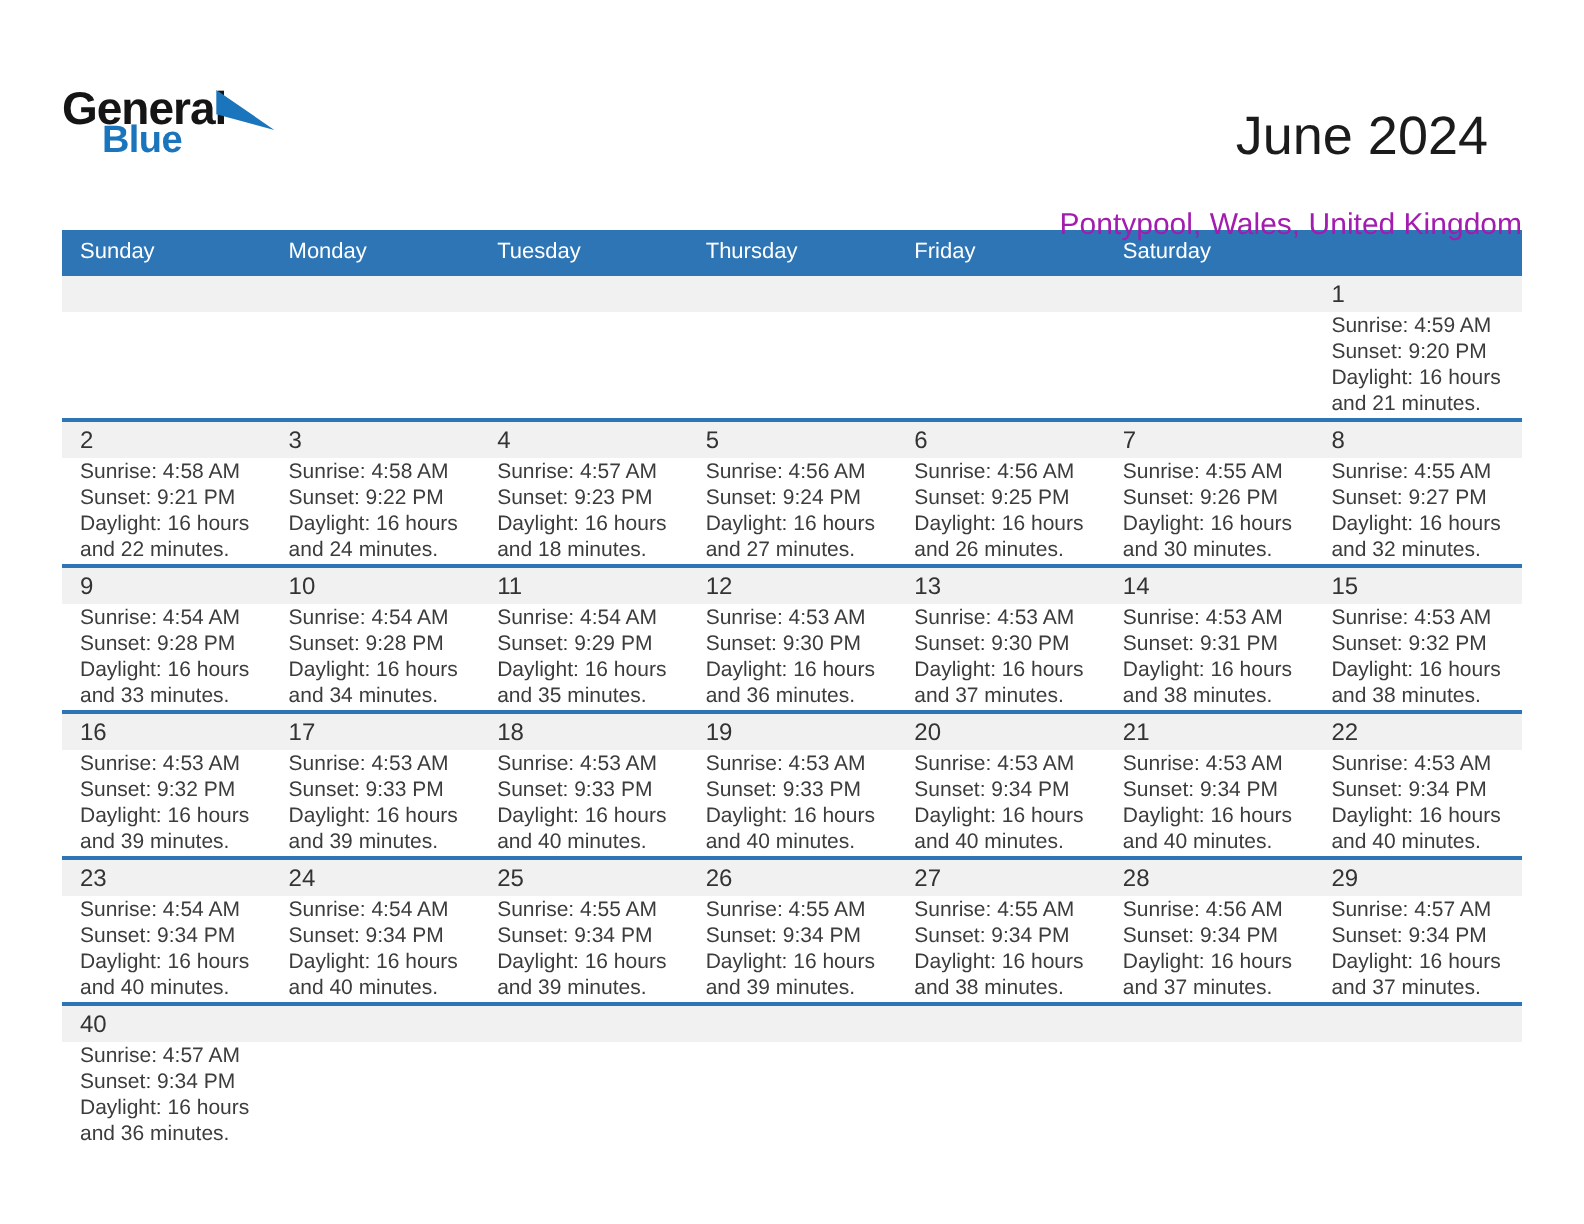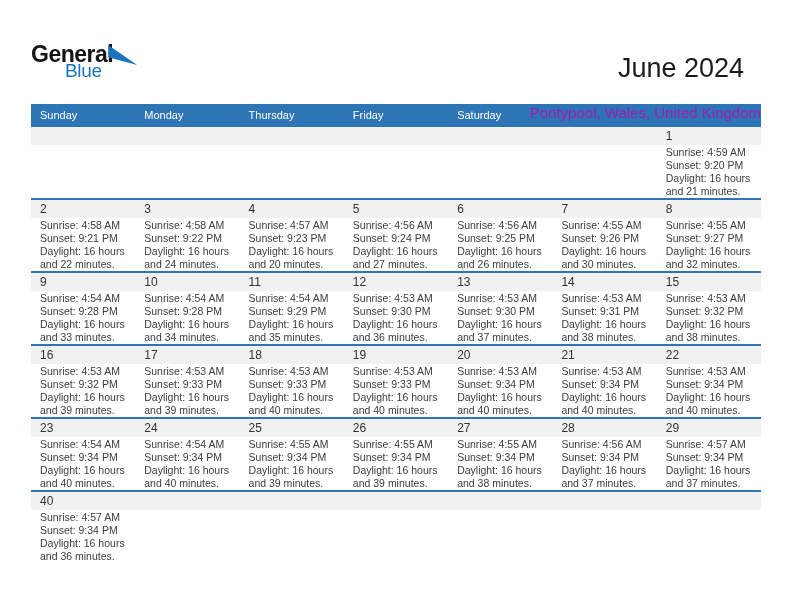--- a/index.html
+++ b/index.html
@@ -17,31 +17,31 @@
   .logo-row { display: flex; align-items: flex-start; }
   .logo-general {
     font-size: 23px; font-weight: 700; color: #151515; letter-spacing: -0.5px; line-height: 24px;
   }
   .logo-triangle {
     width: 29px; height: 21px; background: var(--logo-blue);
     clip-path: polygon(0 0, 0 58%, 100% 95%);
     margin-left: -5px; margin-top: 3px;
   }
   .logo-blue {
-    display: block; font-size: 19px; font-weight: 400; color: var(--logo-blue);
-    margin-top: -5px; margin-left: 34px; line-height: 20px; letter-spacing: -0.3px;
+    display: block; font-size: 19px; font-weight: 700; color: var(--logo-blue);
+    margin-top: -5px; margin-left: 20px; line-height: 20px; letter-spacing: -0.3px;
   }
 
   
   .title-block { position: absolute; right: 31px; top: 36px; text-align: right; }
   .month-title { margin: 17px; font-size: 27px; font-weight: 400; color: #1b1b1b; line-height: 30px; }
   .subtitle { margin-top: 21px; font-size: 15px; color: #a21caf; line-height: 18px; }
 
   
-  .calendar { margin: 0 31px; }
+  .calendar { margin: 11px 31px; }
   .dow-row {
     display: grid; grid-template-columns: repeat(7, 1fr);
     background: var(--header-blue); height: 23px;
   }
   .dow { line-height: 23px; padding-left: 9px; color: #ffffff; font-size: 11px; }
 
   .week {
     display: grid; grid-template-columns: repeat(7, 1fr);
     height: 73px; box-sizing: border-box;
     border-bottom: 2px solid var(--line-blue);
@@ -67,20 +67,21 @@
   <div class="title-block">
     <h1 class="month-title">June 2024</h1>
     <div class="subtitle">Pontypool, Wales, United Kingdom</div>
   </div>
 </div>
 
 <div class="calendar">
   <div class="dow-row" id="dow-row">
       <div class="dow">Sunday</div>
       <div class="dow">Monday</div>
+      <div class="dow">Tuesday</div>
       <div class="dow">Thursday</div>
       <div class="dow">Friday</div>
       <div class="dow">Saturday</div>
     </div>
   <div id="weeks">
       <div class="week">
         <div class="cell"></div>
         <div class="cell"></div>
         <div class="cell"></div>
         <div class="cell"></div>
@@ -114,21 +115,21 @@
             <div class="line">Daylight: 16 hours</div>
             <div class="line">and 24 minutes.</div>
           </div>
         </div>
         <div class="cell">
           <div class="day-num">4</div>
           <div class="details">
             <div class="line">Sunrise: 4:57 AM</div>
             <div class="line">Sunset: 9:23 PM</div>
             <div class="line">Daylight: 16 hours</div>
-            <div class="line">and 20 minutes.</div>
+            <div class="line">and 18 minutes.</div>
           </div>
         </div>
         <div class="cell">
           <div class="day-num">5</div>
           <div class="details">
             <div class="line">Sunrise: 4:56 AM</div>
             <div class="line">Sunset: 9:24 PM</div>
             <div class="line">Daylight: 16 hours</div>
             <div class="line">and 27 minutes.</div>
           </div>

